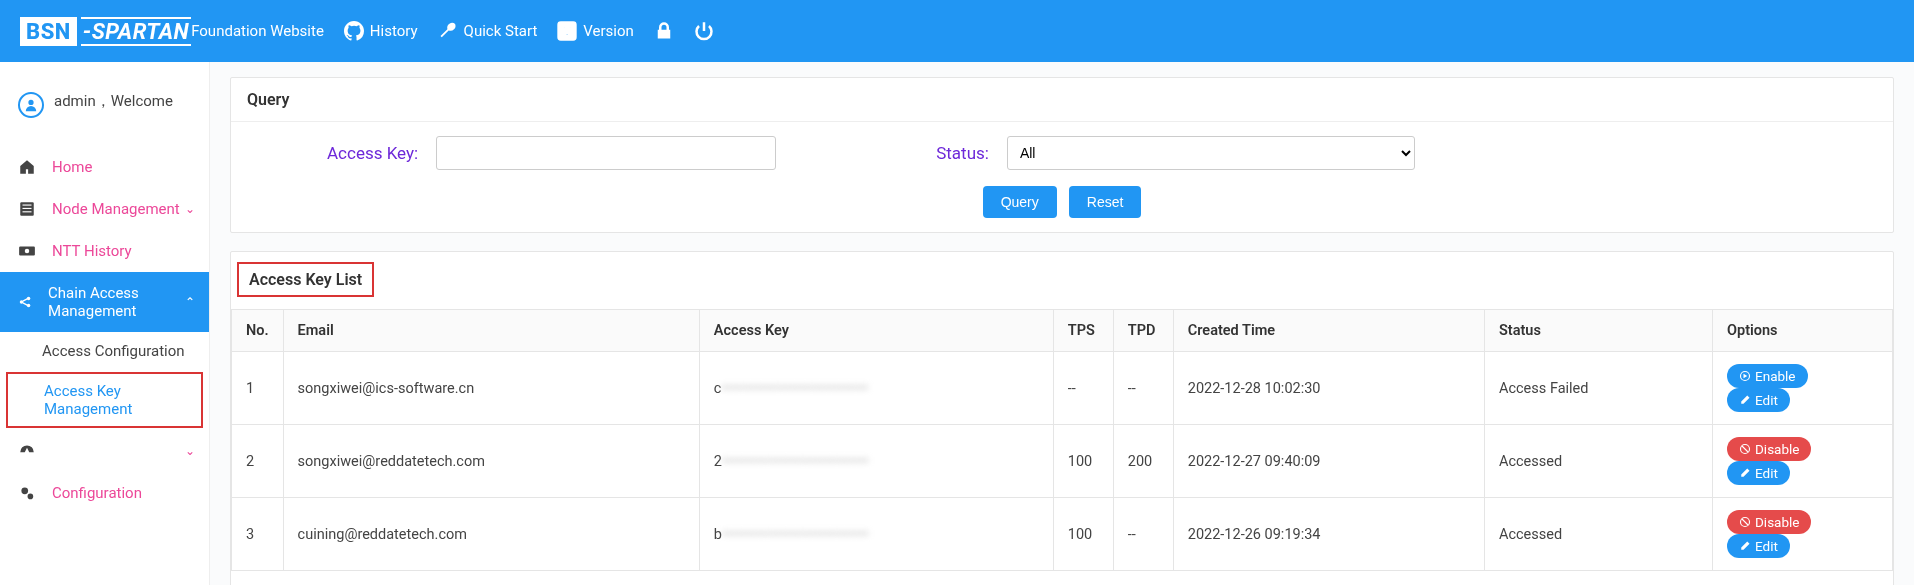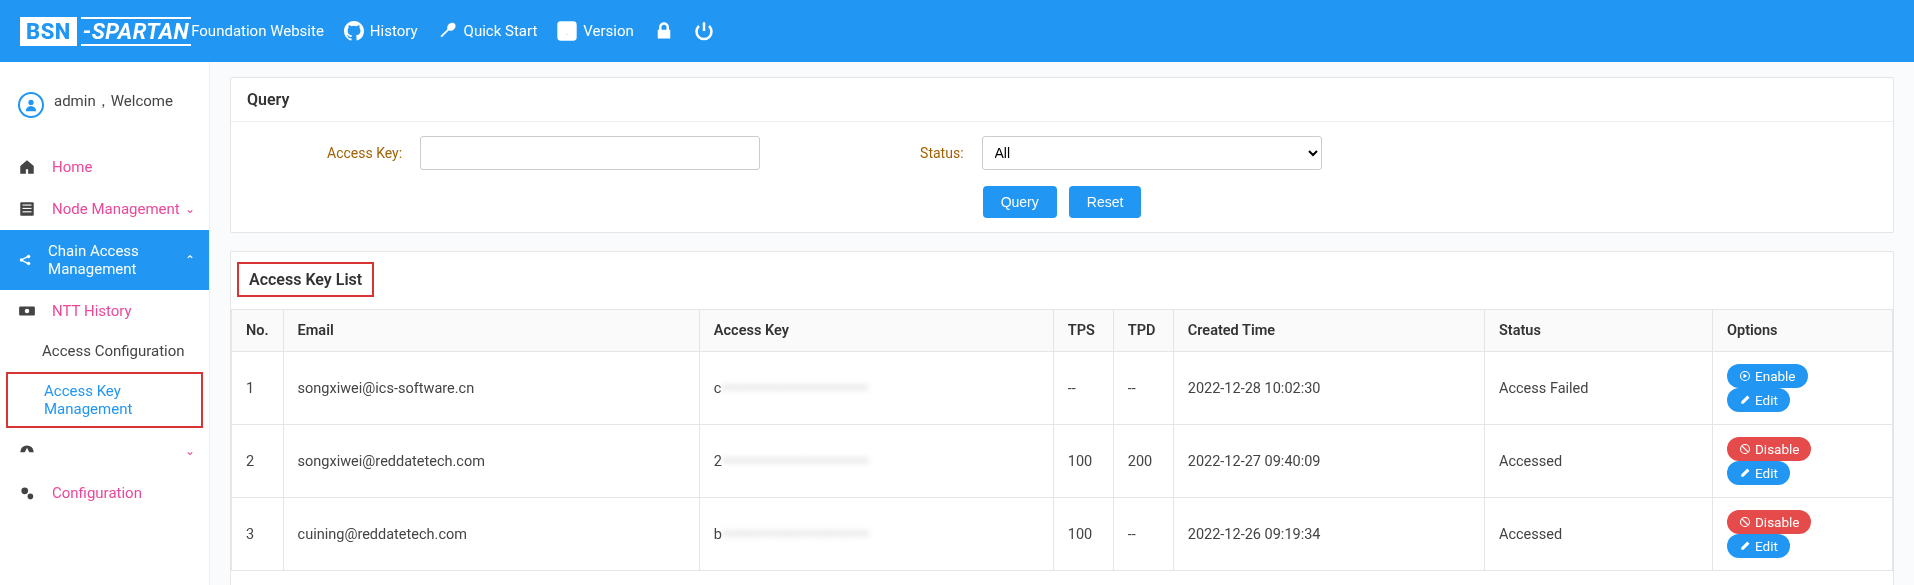--- a/index.html
+++ b/index.html
@@ -31,23 +31,23 @@
 .nav-sub { padding: 10px 18px 10px 42px; font-size: 15px; color: #444; cursor: pointer; }
 .nav-sub.active { color: #2196f3; border: 2px solid #d93434; margin: 2px 6px; padding: 8px 12px 8px 36px; }
 
 
 .panel { background: #fff; border: 1px solid #e5e5e5; border-radius: 2px; margin-bottom: 18px; }
 .panel-header { padding: 12px 16px; font-weight: 600; font-size: 16px; border-bottom: 1px solid #eee; }
 .panel-body { padding: 14px 16px; }
 
 .query-row { display: flex; align-items: center; gap: 40px; }
 .field-group { display: flex; align-items: center; gap: 18px; }
-.field-label { font-size: 14px; color: #a16207; white-space: nowrap; }
+.field-label { font-size: 17px; color: #6d28d9; white-space: nowrap; }
 .text-input { width: 340px; height: 34px; border: 1px solid #ccc; border-radius: 3px; padding: 0 10px; font-size: 14px; }
-.select-input { width: 340px; height: 34px; border: 1px solid #ccc; border-radius: 3px; padding: 0 8px; font-size: 14px; background: #fff; }
+.select-input { width: 408px; height: 34px; border: 1px solid #ccc; border-radius: 3px; padding: 0 8px; font-size: 14px; background: #fff; }
 
 .btn-row { display: flex; justify-content: center; gap: 12px; margin-top: 16px; }
 .btn { border: none; border-radius: 4px; padding: 8px 18px; font-size: 14px; cursor: pointer; color: #fff; }
 .btn-primary { background: #2196f3; }
 
 .list-title-box { display: inline-block; border: 2px solid #d93434; padding: 6px 10px; font-weight: 600; font-size: 16px; margin: 10px 0 0 6px; }
 
 
 table { width: 100%; border-collapse: collapse; margin-top: 12px; }
 th, td { text-align: left; padding: 12px 14px; border: 1px solid #e5e5e5; font-size: 14.5px; }
@@ -136,41 +136,41 @@
             <rect x="2" y="2" width="12" height="12" rx="1"></rect>
             <rect x="4" y="4" width="8" height="1" fill="#fff"></rect>
             <rect x="4" y="7" width="8" height="1" fill="#fff"></rect>
             <rect x="4" y="10" width="8" height="1" fill="#fff"></rect>
           </svg>
       </span>
       <span>Node Management</span>
       <span class="chevron">⌄</span>
     </div>
 
+    <div class="nav-item">
+      <span class="nav-icon">
+        <svg viewBox="0 0 16 16" fill="#444">
+            <rect x="1" y="4" width="14" height="8" rx="1"></rect>
+            <circle cx="8" cy="8" r="2" fill="#fff"></circle>
+          </svg>
+      </span>
+      <span>NTT History</span>
+    </div>
+
     <div class="nav-item active">
       <span class="nav-icon">
         <svg viewBox="0 0 16 16" fill="#fff">
             <circle cx="4" cy="8" r="2"></circle>
             <circle cx="12" cy="4" r="2"></circle>
             <circle cx="12" cy="12" r="2"></circle>
             <path d="M5.5 7L10.5 4.5M5.5 9L10.5 11.5" stroke="#fff" stroke-width="1.5"></path>
           </svg>
       </span>
       <span>Chain Access Management</span>
       <span class="chevron">⌃</span>
-    </div>
-
-    <div class="nav-item">
-      <span class="nav-icon">
-        <svg viewBox="0 0 16 16" fill="#444">
-            <rect x="1" y="4" width="14" height="8" rx="1"></rect>
-            <circle cx="8" cy="8" r="2" fill="#fff"></circle>
-          </svg>
-      </span>
-      <span>NTT History</span>
     </div>
 
     <div class="nav-sub">Access Configuration</div>
     <div class="nav-sub active">Access Key Management</div>
 
     <div class="nav-item">
       <span class="nav-icon">
         <svg viewBox="0 0 16 16" fill="#444">
             <path d="M8 3a6 6 0 00-6 6h12a6 6 0 00-6-6zm0 2l2 4H6l2-4z"></path>
           </svg>

